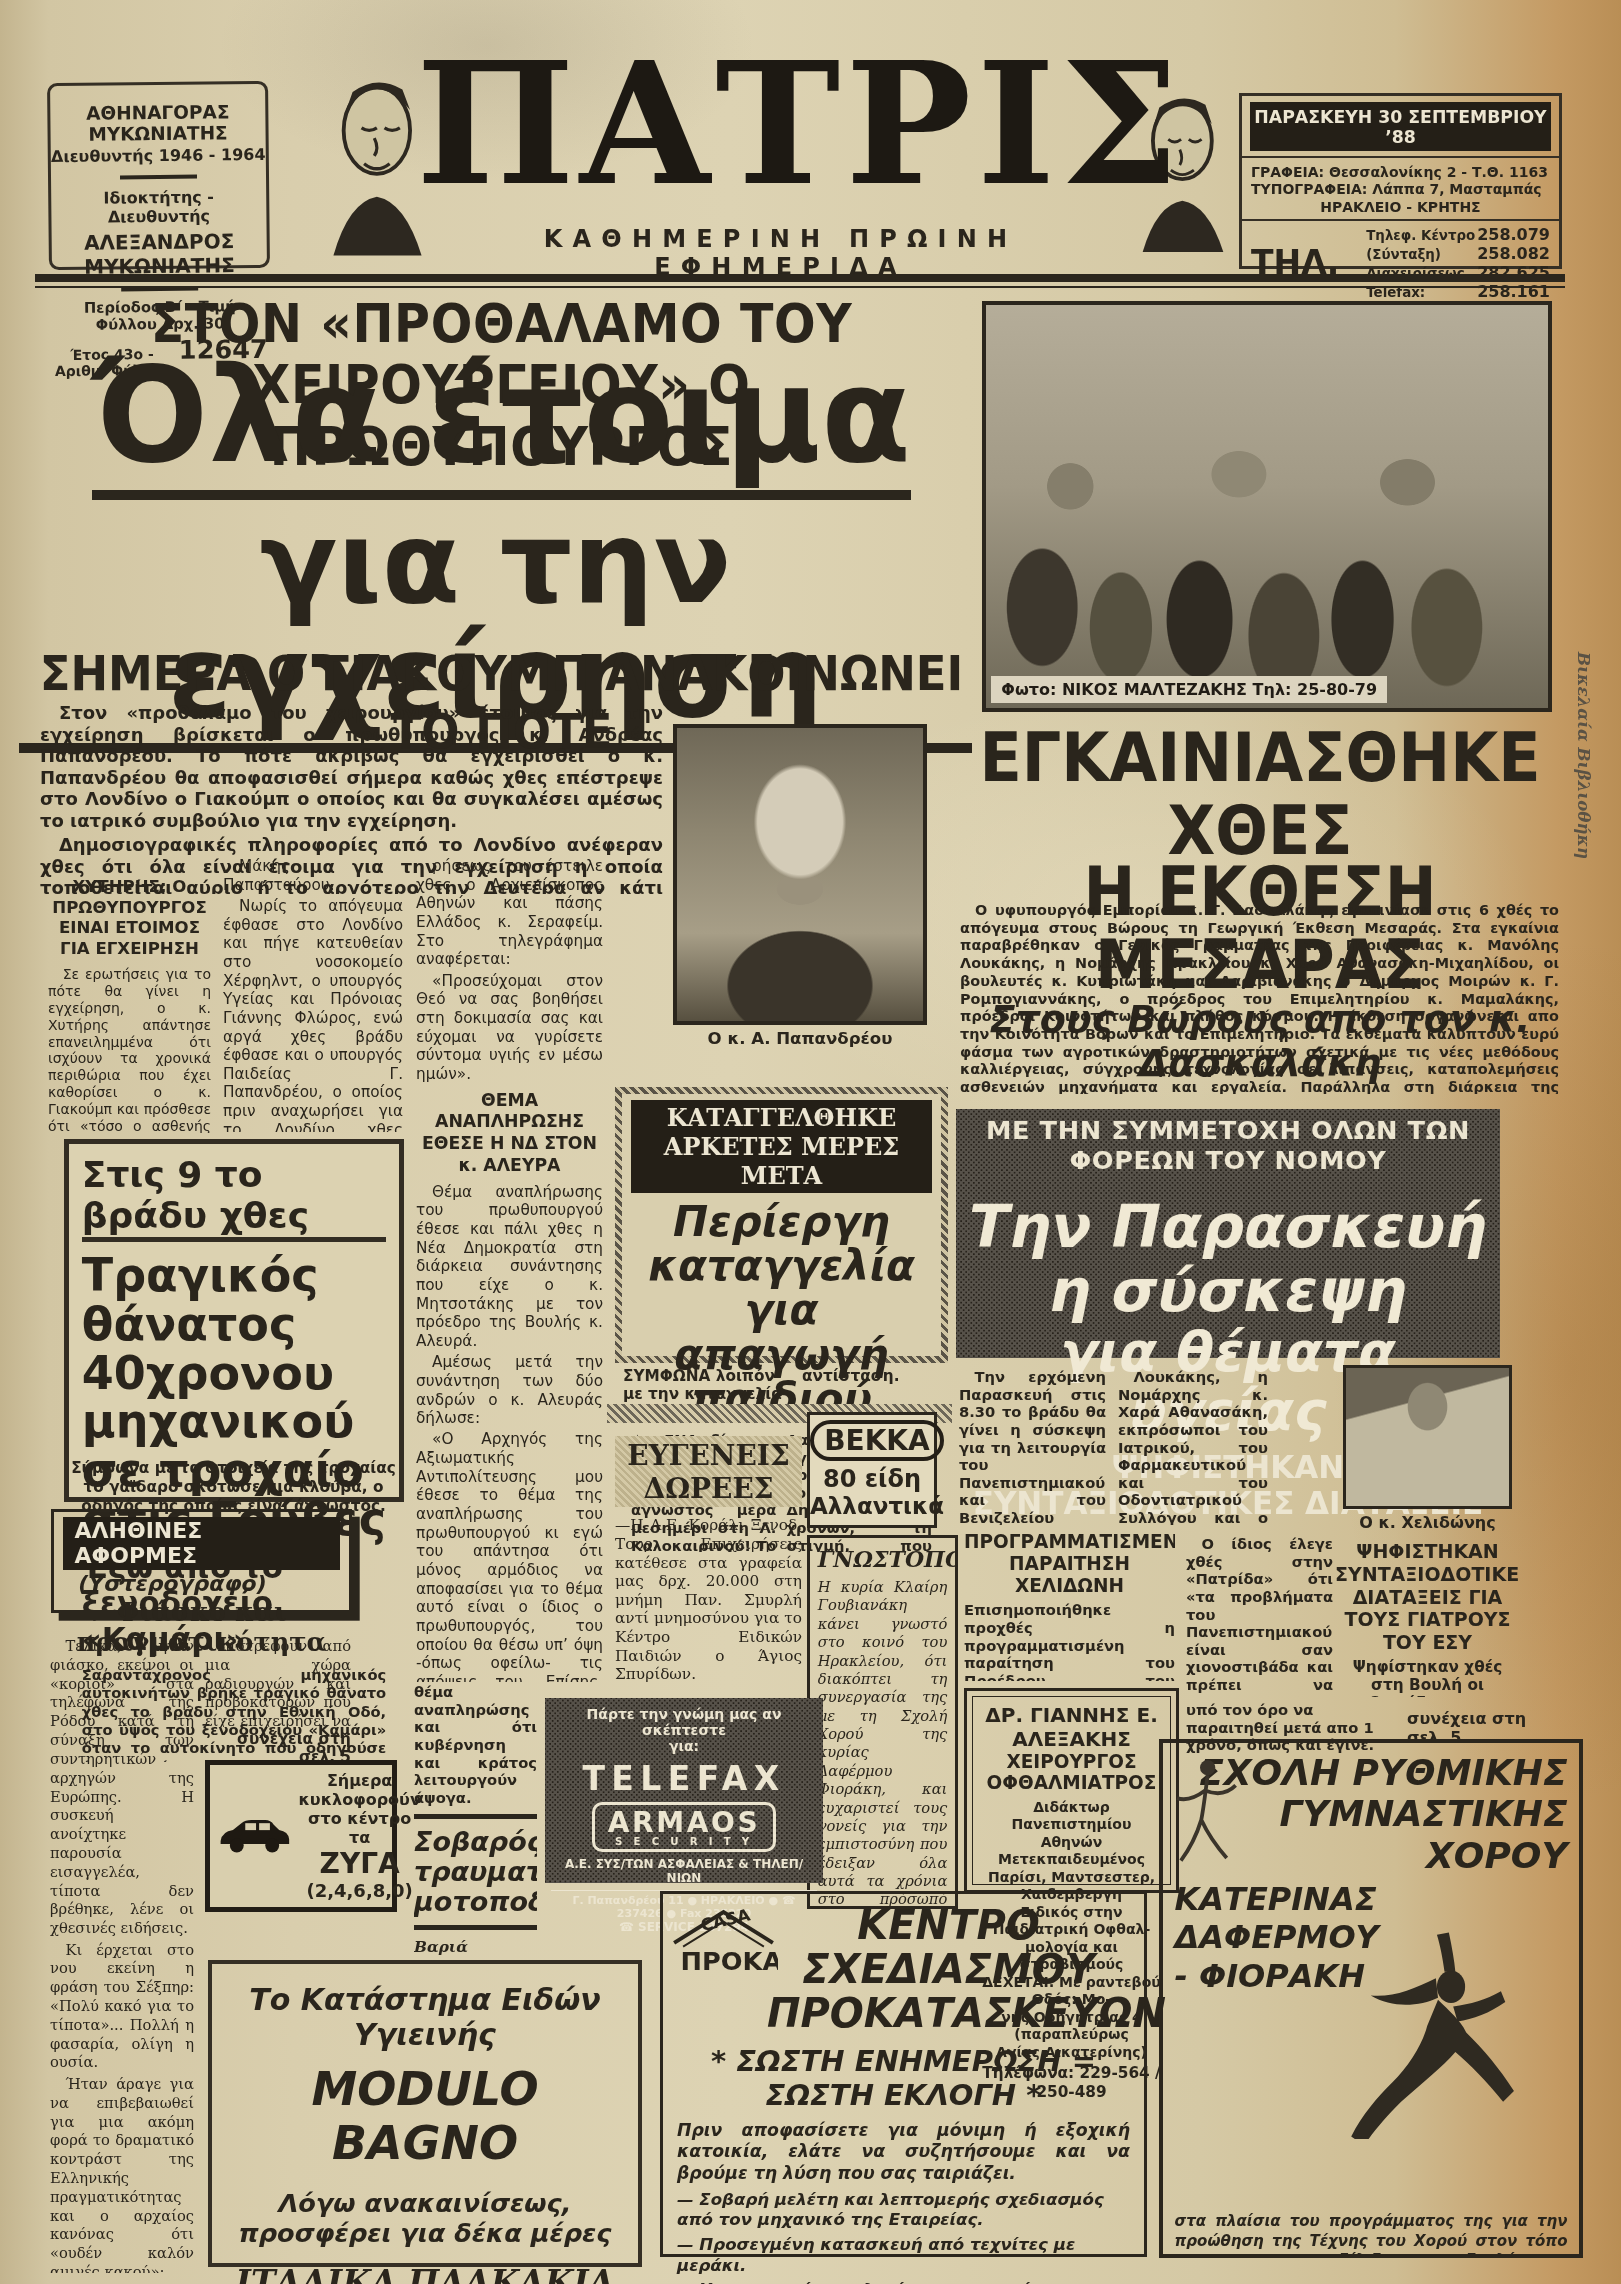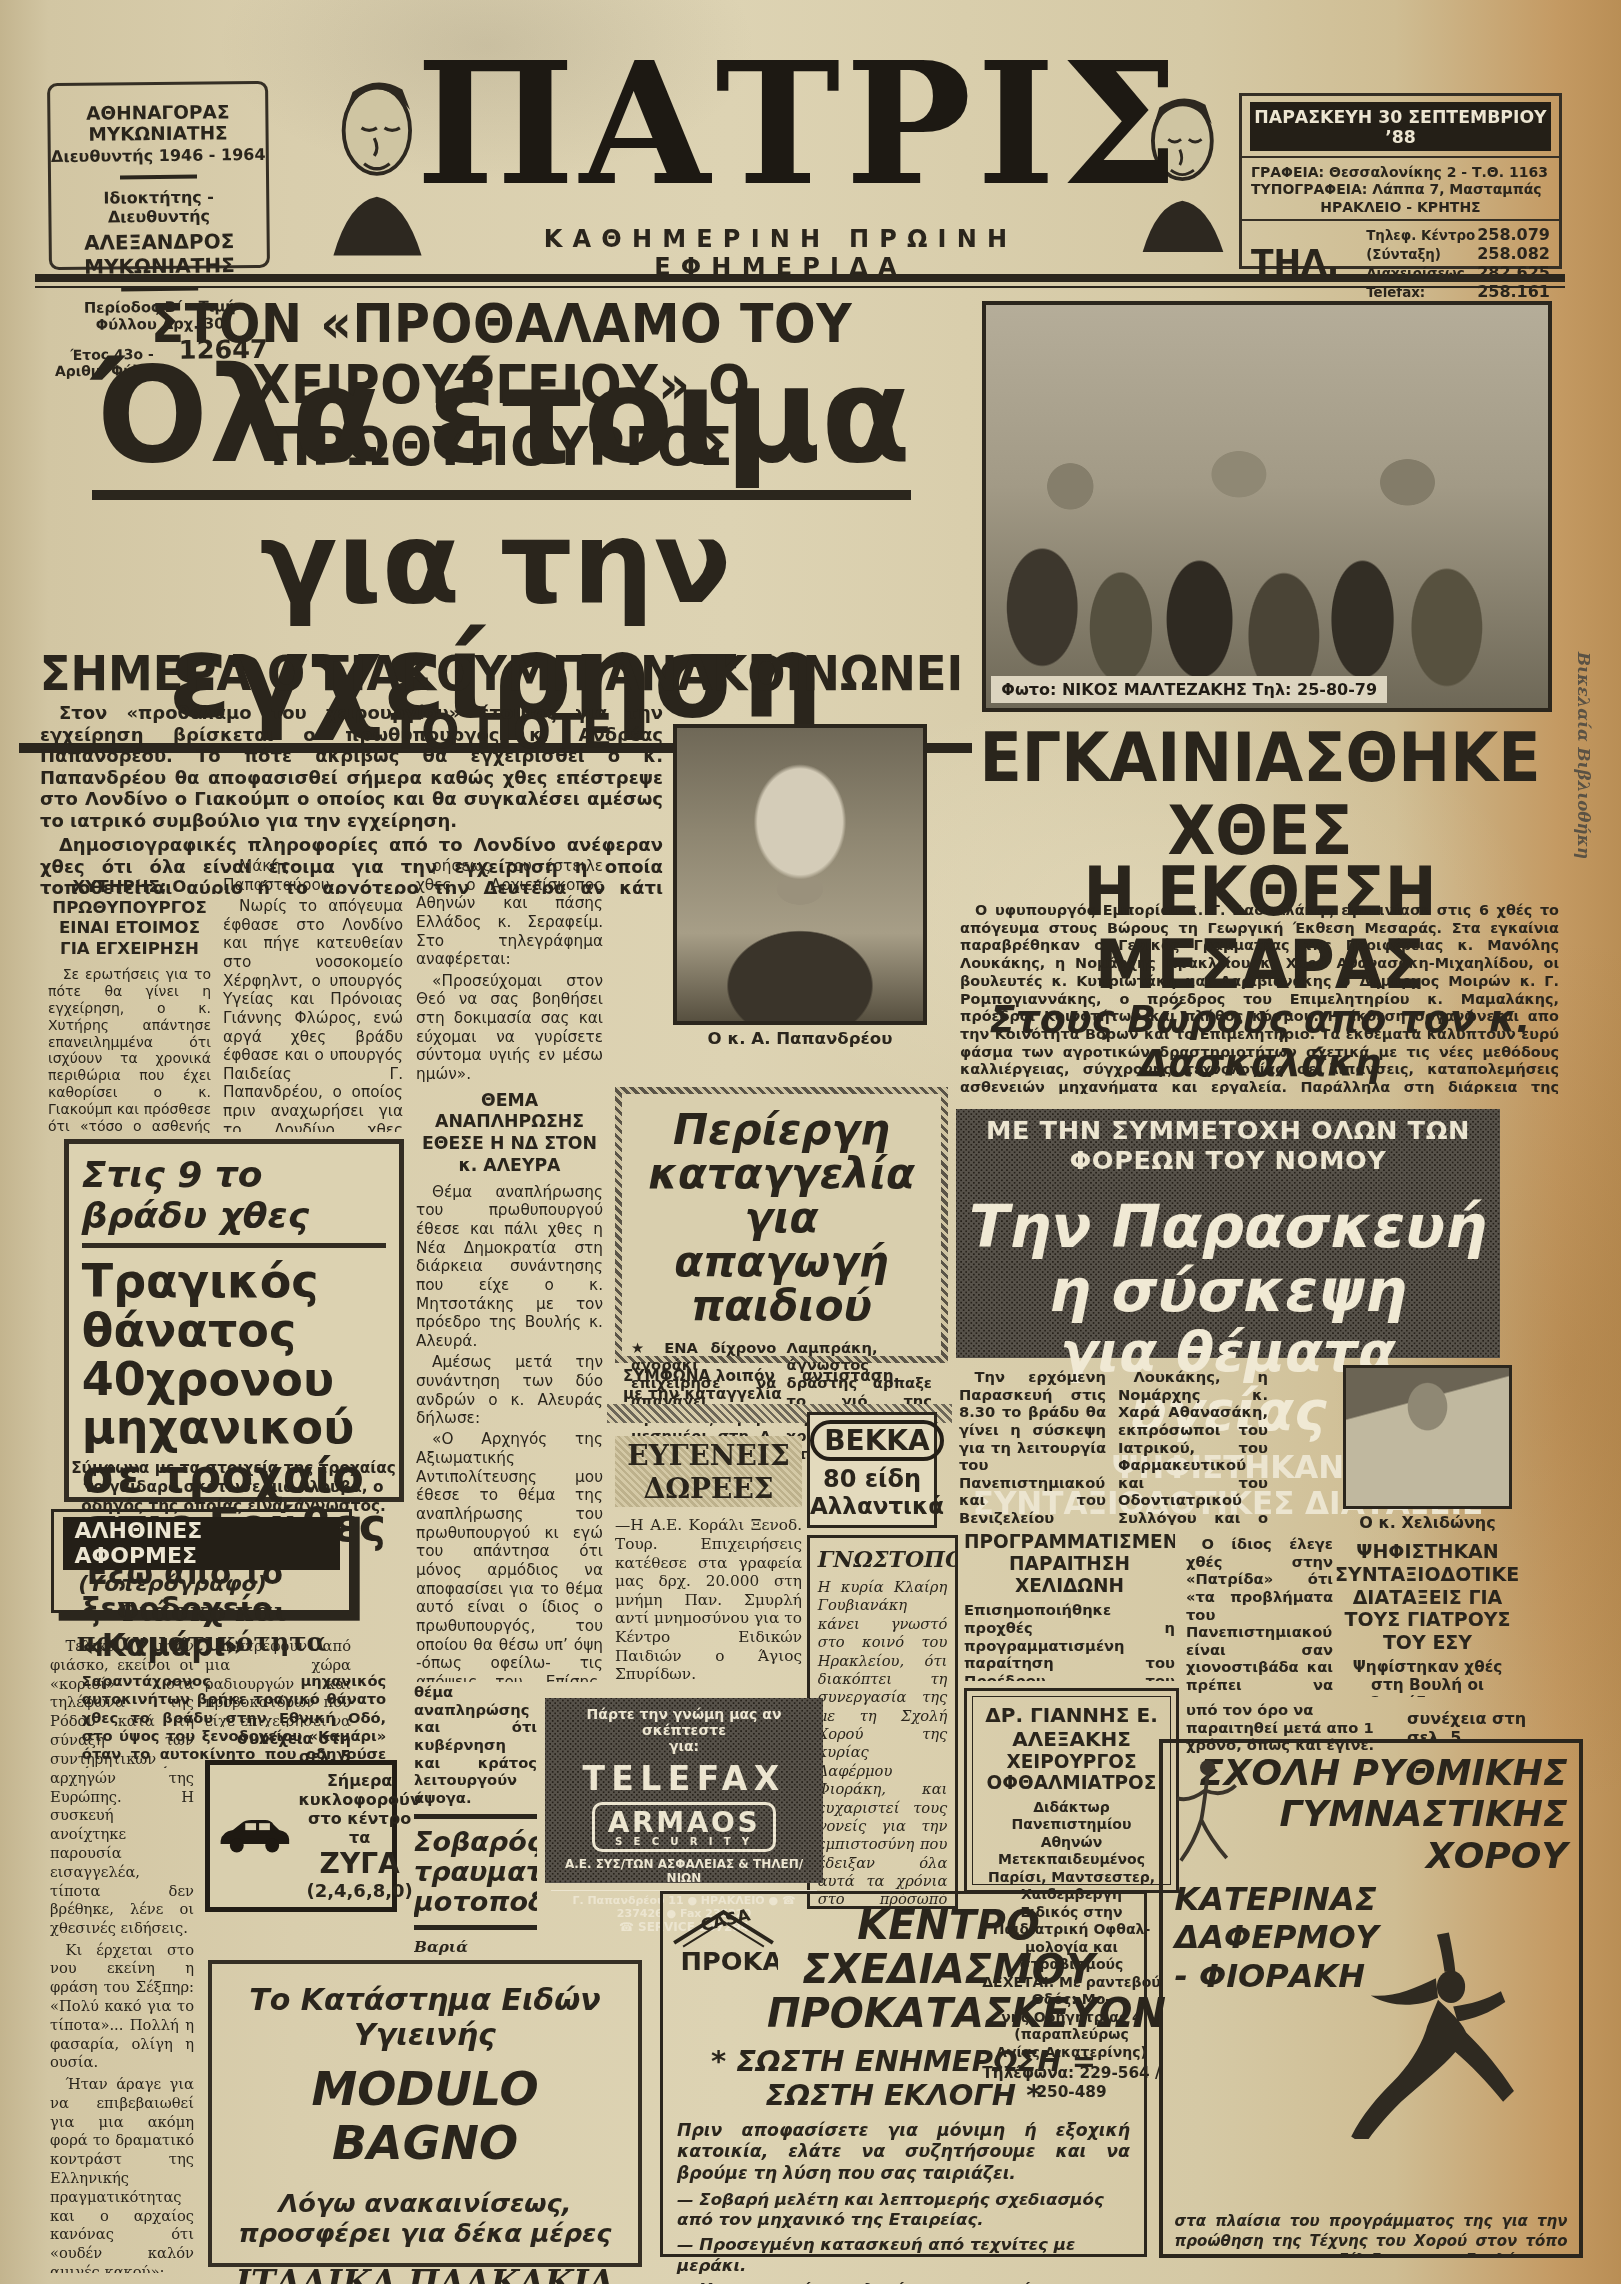--- a/index.html
+++ b/index.html
@@ -194,36 +194,37 @@
     <div class="ctr b8" style="font-size:17.3px;line-height:1.25;margin:6.4px 0">ΘΕΜΑ ΑΝΑΠΛΗΡΩΣΗΣ ΕΘΕΣΕ Η ΝΔ ΣΤΟΝ κ. ΑΛΕΥΡΑ</div>
     <div class="plist jt" style="font-size:15.3px;line-height:1.22">
         <div>Θέμα αναπλήρωσης του πρωθυπουργού έθεσε και πάλι χθες η Νέα Δημοκρατία στη διάρκεια συνάντησης που είχε ο κ. Μητσοτάκης με τον πρόεδρο της Βουλής κ. Αλευρά.</div>
         <div>Αμέσως μετά την συνάντηση των δύο ανδρών ο κ. Αλευράς δήλωσε:</div>
         <div>«Ο Αρχηγός της Αξιωματικής Αντιπολίτευσης μου έθεσε το θέμα της αναπλήρωσης του πρωθυπουργού κι εγώ του απάντησα ότι μόνος αρμόδιος να αποφασίσει για το θέμα αυτό είναι ο ίδιος ο πρωθυπουργός, του οποίου θα θέσω υπ’ όψη -όπως οφείλω- τις απόψεις του. Επίσης, συζητήσαμε το θέμα της αναπλήρωσης των επίκαιρων επερωτήσεων που σχετίζονται με τη ΝΔ και τις υποκλοπές στη Ρόδο».</div>
       </div>
 
   </div>
 
   <div class="abs" style="left:64px;top:1139px;width:340px;height:363px;border:5.8px solid #332d23;background:#dcd2b1;box-sizing:border-box;padding:10.2px 12.8px;">
-    <div class="b8" style="font-size:36px;display:inline-block;border-bottom:5.1px solid #332d23;padding-bottom:7px;font-style:italic;">Στις 9 το βράδυ χθες</div>
+    <div class="b8" style="font-size:36px;display:inline-block;border-bottom:5.1px solid #332d23;padding-bottom:1px;">Στις 9 το βράδυ χθες</div>
     <div class="b8" style="font-size:46px;line-height:1.06;margin-top:9px">Τραγικός θάνατος</div>
     <div class="b8" style="font-size:46px;line-height:1.06">40χρονου μηχανικού</div>
     <div class="b8" style="font-size:46px;line-height:1.06">σε τροχαίο στις Γούβες</div>
     <div class="b8" style="font-size:31px;margin-top:5.1px">Έξω από το ξενοδοχείο «Καμάρι»</div>
     <div class="jt b7" style="font-size:14.7px;line-height:1.25;margin-top:9px;height:96px;overflow:hidden">
       <span>Σαραντάχρονος μηχανικός αυτοκινήτων βρήκε τραγικό θάνατο χθες το βράδυ στην Εθνική Οδό, στο ύψος του ξενοδοχείου «Καμάρι» όταν το αυτοκίνητο που οδηγούσε έπεσε πάνω σ’ ένα σκοτωμένο γάϊδαρο και στη συνέχεια συγκρούστηκε μετωπικά με τουριστικό λεωφορείο! Νεκρός απ’ αυτό το περίεργο τροχαίο είναι ο Δημήτρης Τσαγκαράκης.</span>
     </div>
   </div>
   <div class="abs ctr b8" style="left:70px;top:1459px;width:327px;font-size:15.3px;line-height:1.25;">
     <span>Σύμφωνα με τα στοιχεία της τροχαίας το γάϊδαρο σκότωσε μια κλούβα, ο οδηγός της οποίας είναι άγνωστος.</span>
   </div>
 
   <div class="abs" style="left:615px;top:1087px;width:333px;height:276px;border:7.7px solid transparent;
        background:linear-gradient(#d9cfae,#d9cfae) padding-box, repeating-linear-gradient(45deg,#5a5447 0 3.2px,#cfc4a2 3.2px 6.4px) border-box;
        box-sizing:border-box;padding:6.4px 9px;">
+    <div class="kickbar ctr b8 serif" style="font-size:24px;padding:2.6px 3.8px;">ΚΑΤΑΓΓΕΛΘΗΚΕ ΑΡΚΕΤΕΣ ΜΕΡΕΣ ΜΕΤΑ</div>
     <div class="it b8 ctr" style="font-size:42px;line-height:1.05;margin-top:7.7px">Περίεργη καταγγελία</div>
     <div class="it b8 ctr" style="font-size:42px;line-height:1.05">για απαγωγή παιδιού</div>
     <div style="display:flex;gap:10.2px;margin-top:10.2px;height:121px;overflow:hidden">
       <div class="jt" style="flex:1;font-size:14.7px;line-height:1.2;font-weight:600">
           <div>★ ΕΝΑ δίχρονο αγοράκι επιχείρησε να απαγάγει άγνωστος μέρα μεσημέρι στη Λ. Καλοκαιρινού! Το περιστατικό συνέβη στις 23 Σεπτεμβρίου αλλά καταγγέλθηκε μόλις προχθές άγνωστο γιατί στο Τμήμα Ασφαλείας από τη μητέρα του.</div>
         </div>
       <div class="jt" style="flex:1;font-size:14.7px;line-height:1.2;font-weight:600">
           <div>Λαμπράκη, άγνωστος δράστης άρπαξε το γιό της Δημήτρη 2 χρόνων, τη στιγμή, που αποβιβαζόταν από ταξί στη Λ. Καλοκαιρινού. Ο οδηγός του ταξί τον καταδίωξε και τον έπιασε μετά από 50 μέτρα. Του πήρε το παιδί, χωρίς ο άγνωστος, που διέφυγε, να προβάλλει αντίσταση.</div>
         </div>
     </div>

